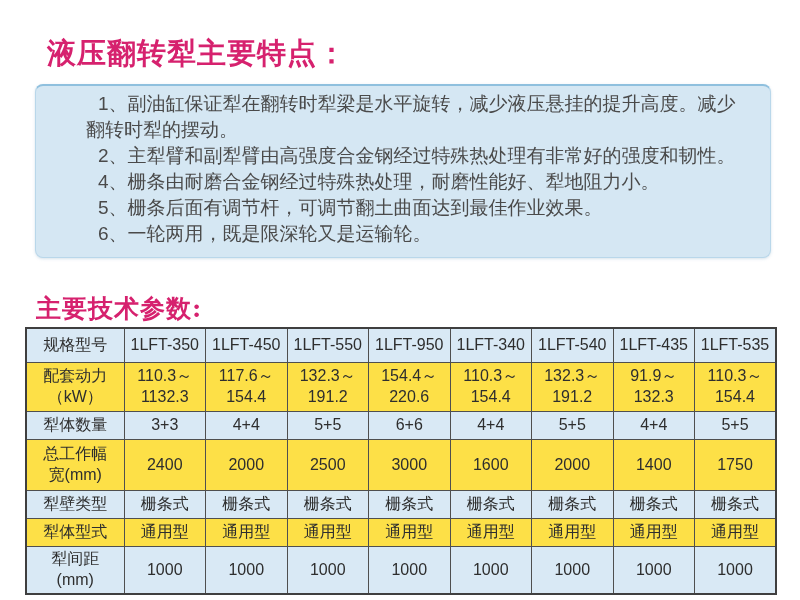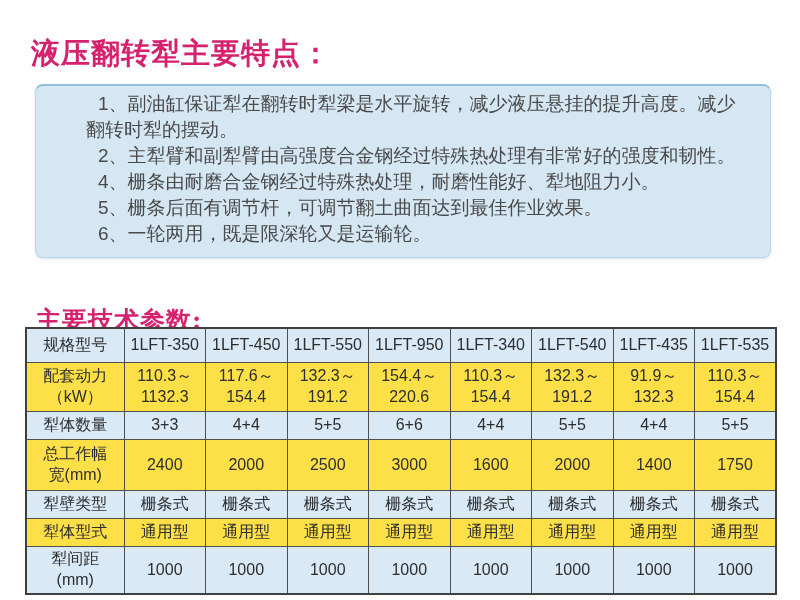--- a/index.html
+++ b/index.html
@@ -17,21 +17,21 @@
     height: 600px;
   }
   .section-title {
     font-family: "DejaVu Serif", "Liberation Serif", serif;
     font-weight: bold;
     color: #d6216e;
     letter-spacing: 1px;
   }
   #features-title {
     position: absolute;
-    left: 31px;
+    left: 47px;
     top: 34px;
     font-size: 29px;
   }
   #features-box {
     position: absolute;
     left: 35px;
     top: 84px;
     width: 736px;
     box-sizing: border-box;
     background: #d5e7f3;
@@ -45,21 +45,21 @@
     margin: 0;
     font-size: 19px;
     line-height: 26px;
     color: #4a4a4a;
     text-indent: 12px;
     white-space: normal;
   }
   #specs-title {
     position: absolute;
     left: 36px;
-    top: 304px;
+    top: 292px;
     font-size: 25px;
   }
   #specs-table {
     position: absolute;
     left: 25px;
     top: 327px;
     width: 750px;
     border-collapse: collapse;
     table-layout: fixed;
     border: 2px solid #3f3f3f;

